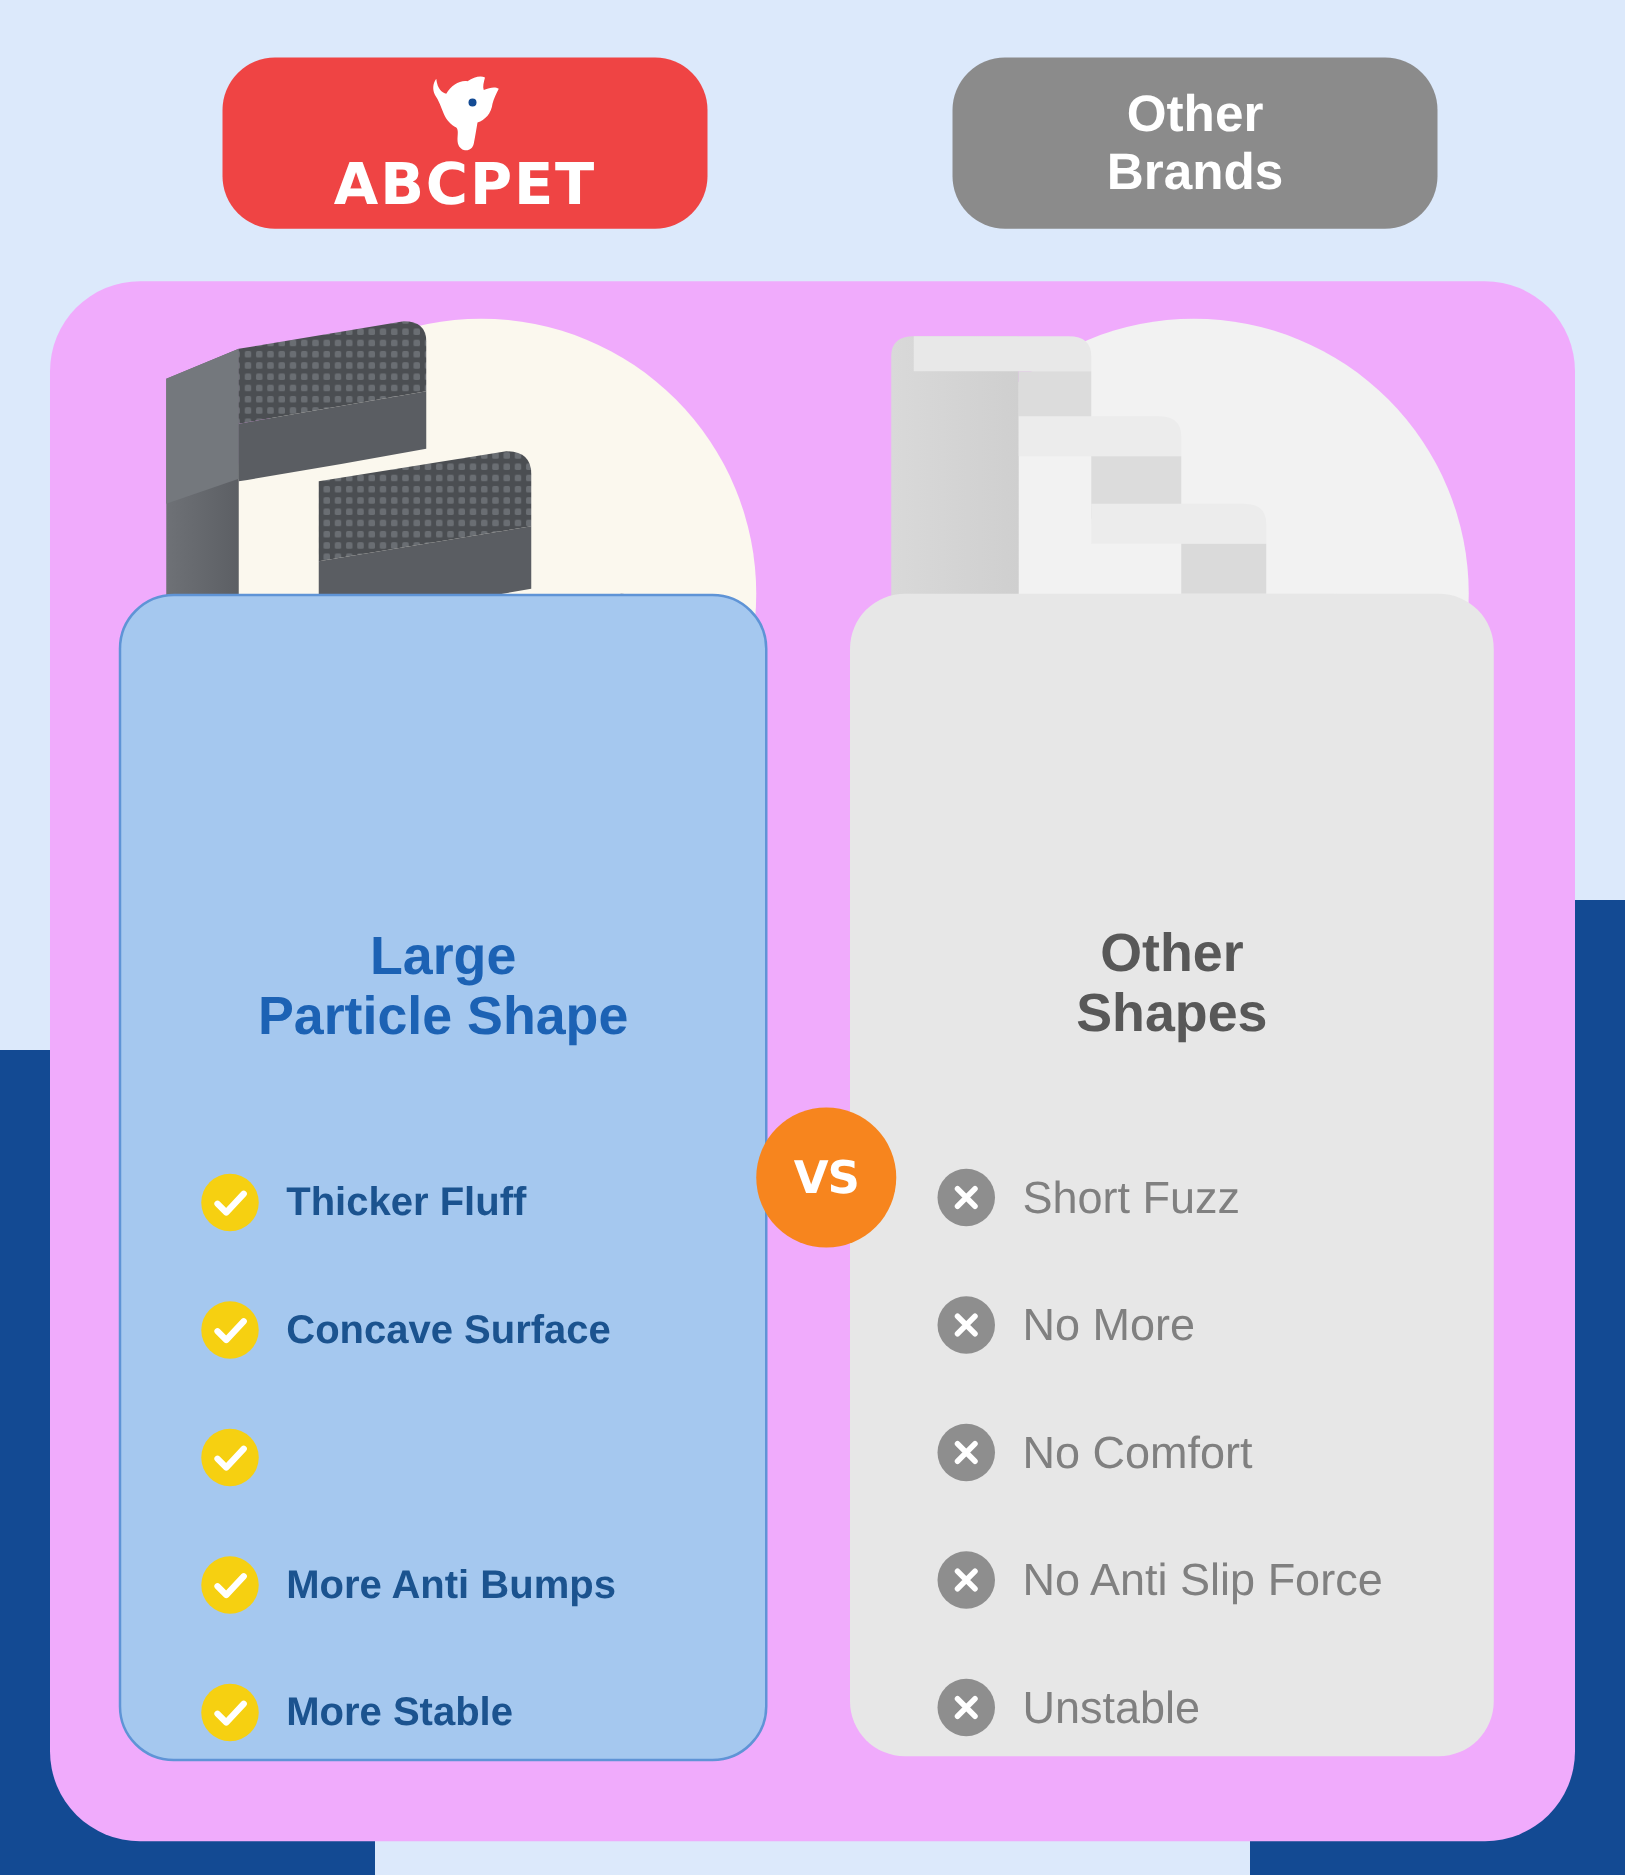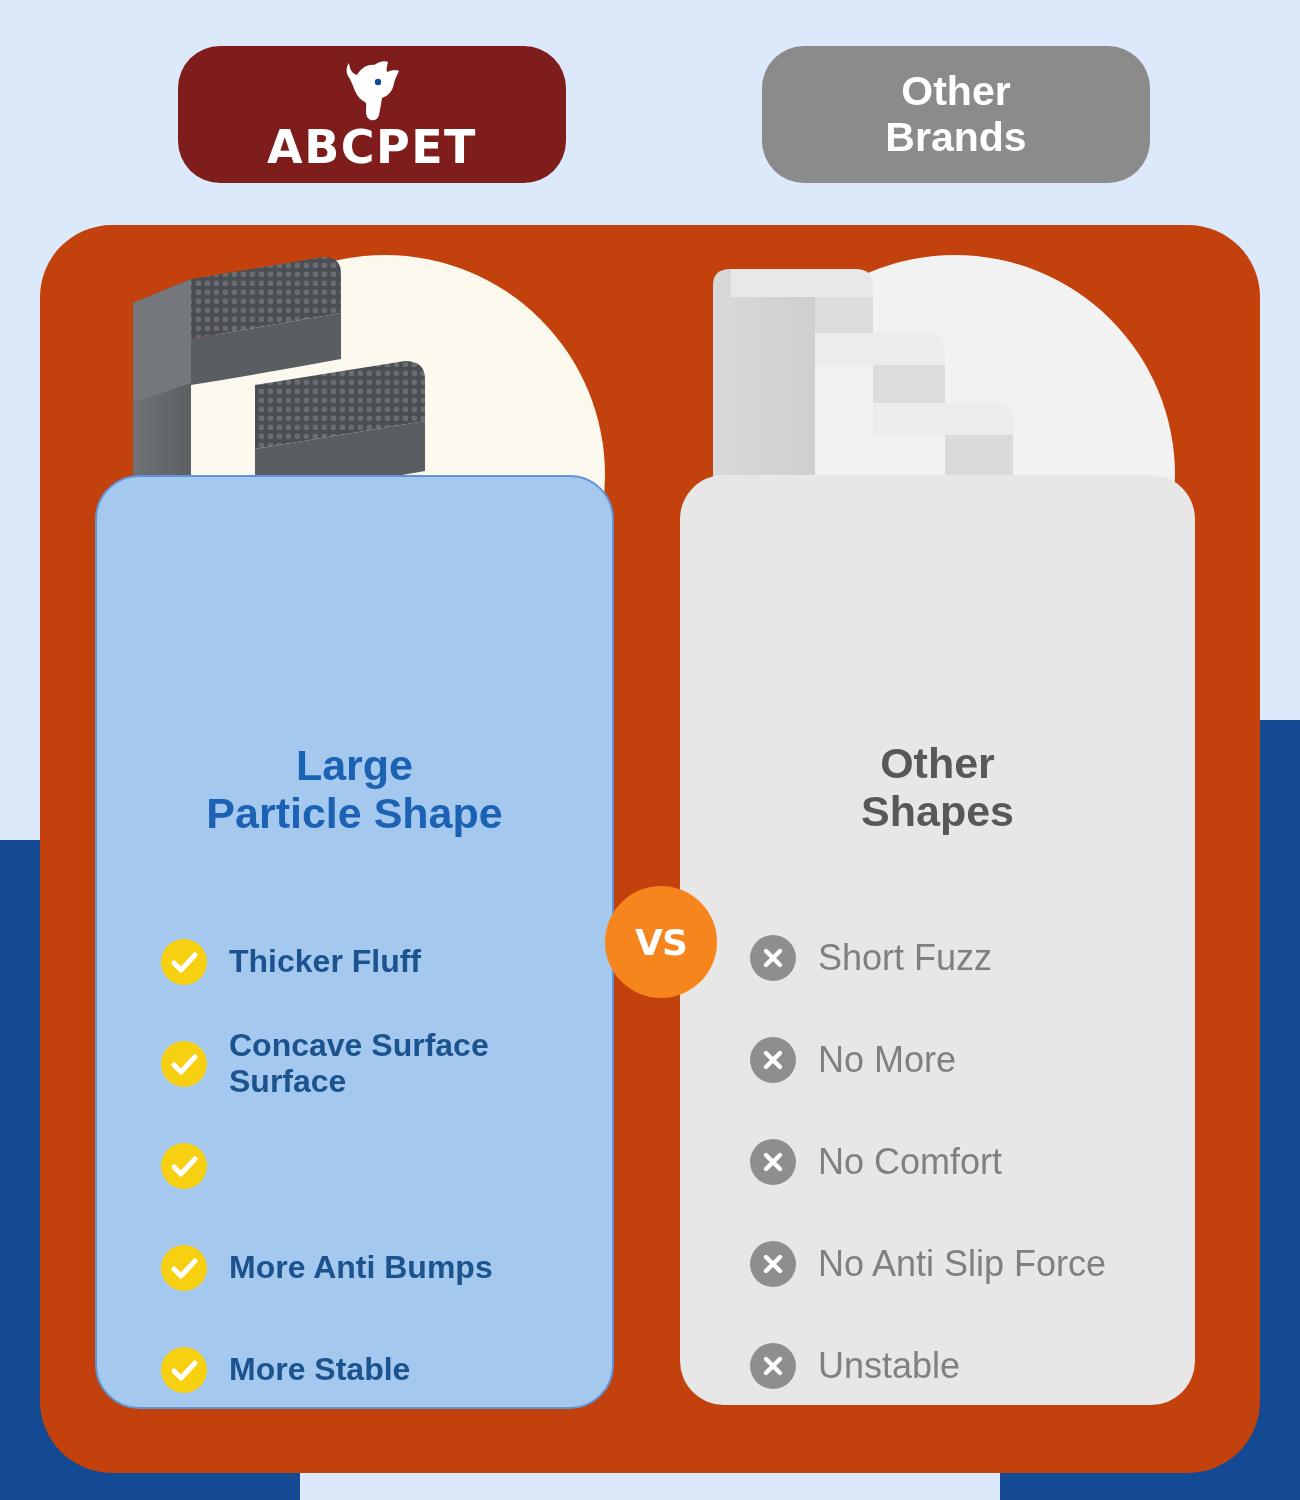--- a/index.html
+++ b/index.html
@@ -39,21 +39,21 @@
     position: absolute;
     border-radius: 42px;
     display: flex;
     flex-direction: column;
     align-items: center;
     justify-content: center;
   }
   .badge-brand {
     left: 178px; top: 46px;
     width: 388px; height: 137px;
-    background: #7f1d1d;
+    background: #ef4444;
   }
   .logo-mark {
     width: 74px; height: 62px;
     margin-bottom: 2px;
   }
   .logo-text {
     color: #ffffff;
     font-size: 46px;
     font-weight: 900;
     letter-spacing: 1.5px;
@@ -71,21 +71,21 @@
     font-weight: 600;
     line-height: 1.12;
     text-align: center;
   }
 
   
   .card {
     position: absolute;
     left: 40px; top: 225px;
     width: 1220px; height: 1248px;
-    background: #c2410c;
+    background: #f0abfc;
     border-radius: 72px;
     z-index: 4;
   }
 
   
   .products {
     position: absolute;
     left: 0; top: 0;
     width: 1220px; height: 490px;
   }
@@ -319,21 +319,20 @@
             </span>
           </li>
           <li class="feature">
             <span class="bullet-icon bullet-check">
               <svg width="46" height="46" viewBox="0 0 46 46">
                   <path d="M13 24 L20 31 L34 16" stroke="#ffffff" stroke-width="5" stroke-linecap="round" stroke-linejoin="round" fill="none"></path>
                 </svg>
             </span>
             <span class="feature-label">
               <span>Concave Surface</span>
-              <span class="l2">Surface</span>
             </span>
           </li>
           <li class="feature">
             <span class="bullet-icon bullet-check">
               <svg width="46" height="46" viewBox="0 0 46 46">
                   <path d="M13 24 L20 31 L34 16" stroke="#ffffff" stroke-width="5" stroke-linecap="round" stroke-linejoin="round" fill="none"></path>
                 </svg>
             </span>
           </li>
           <li class="feature">

